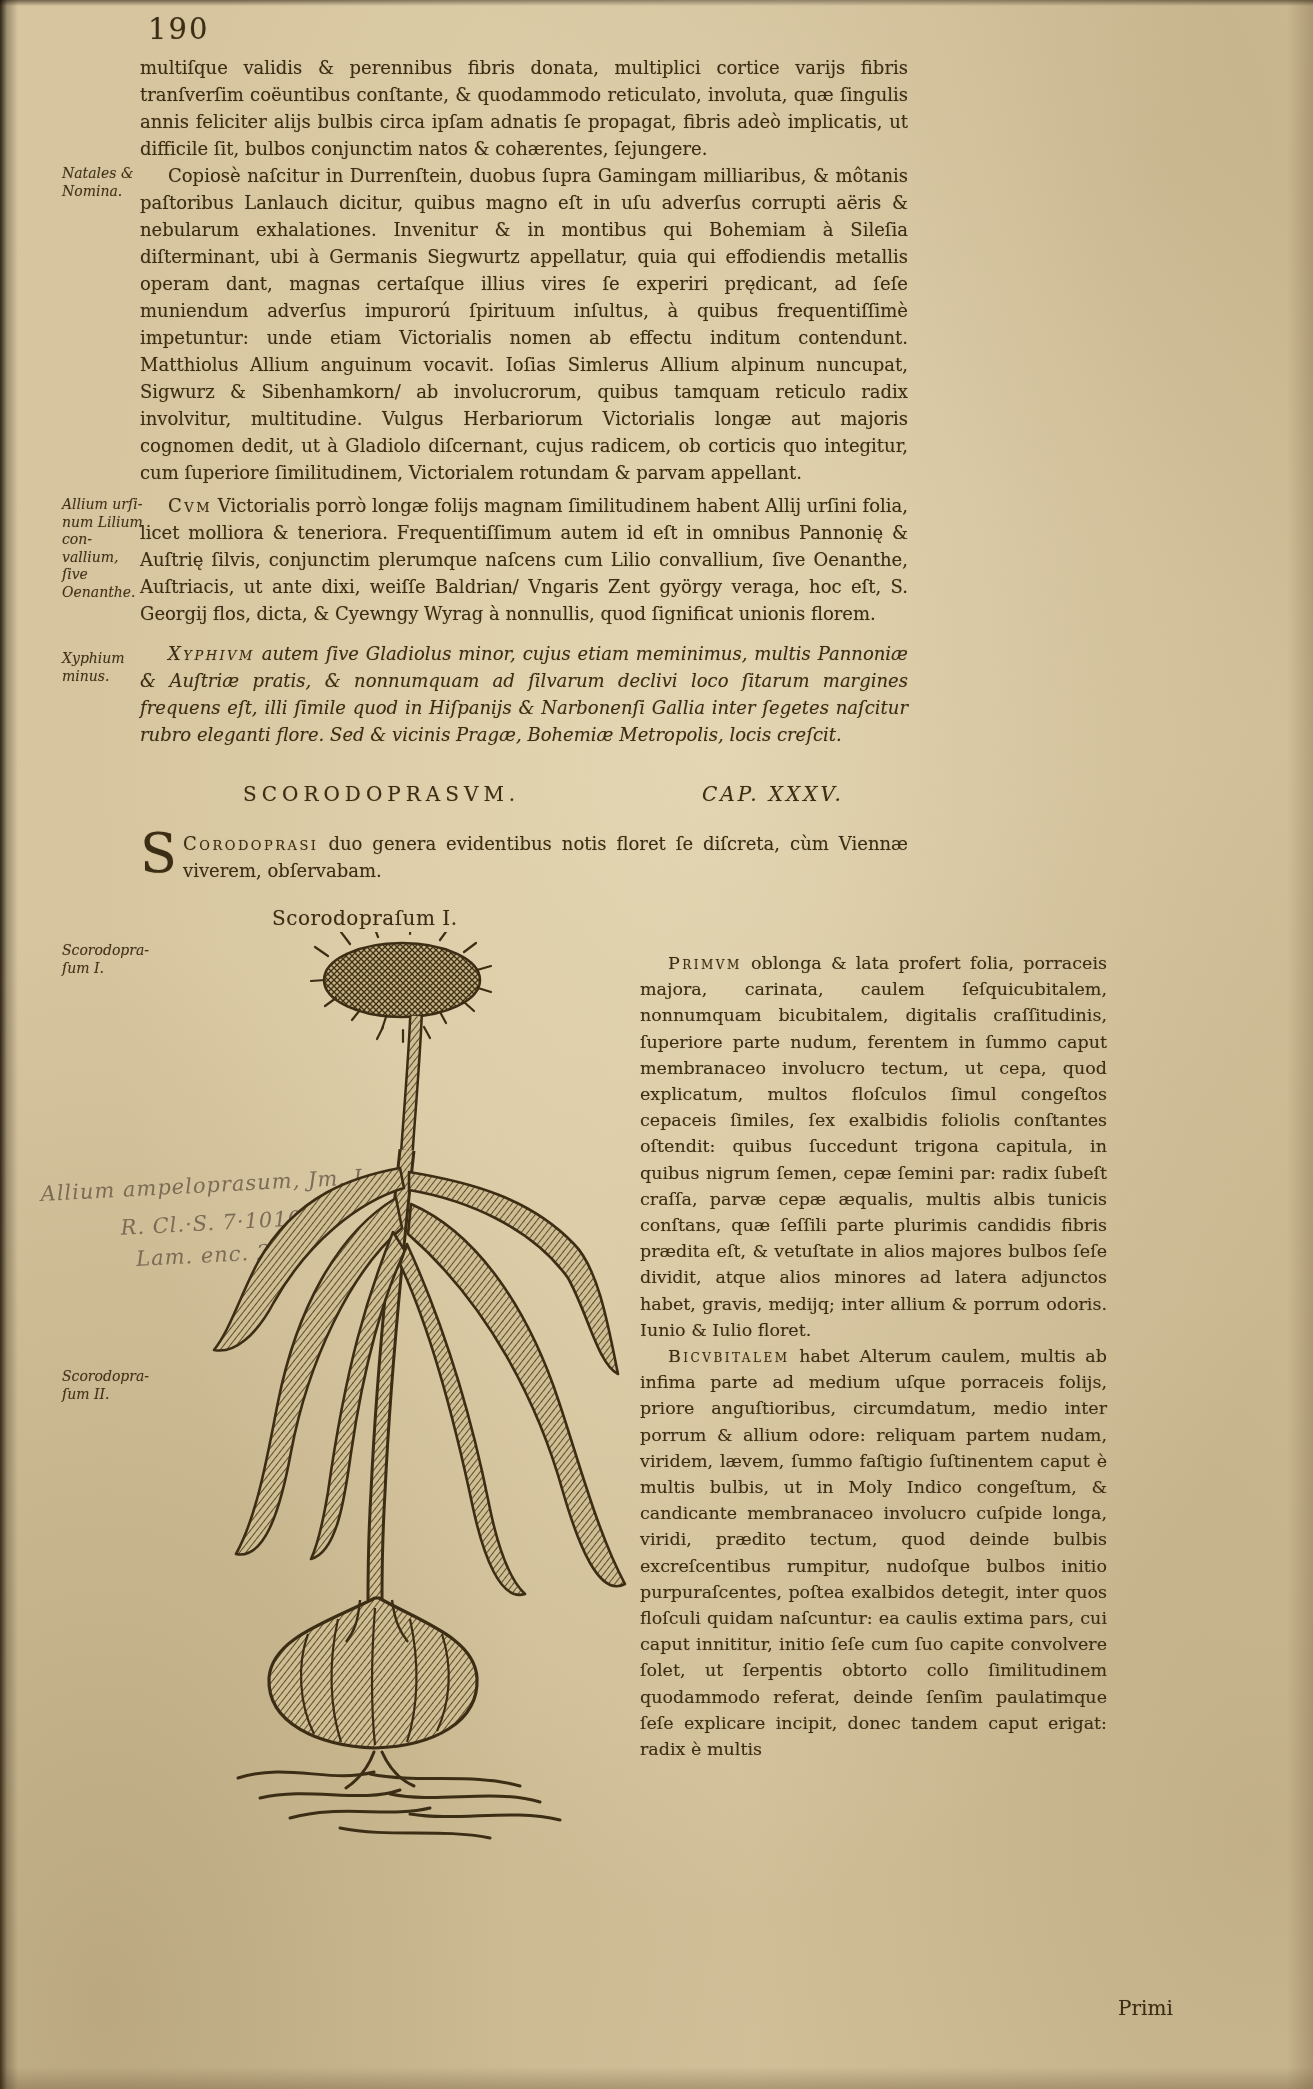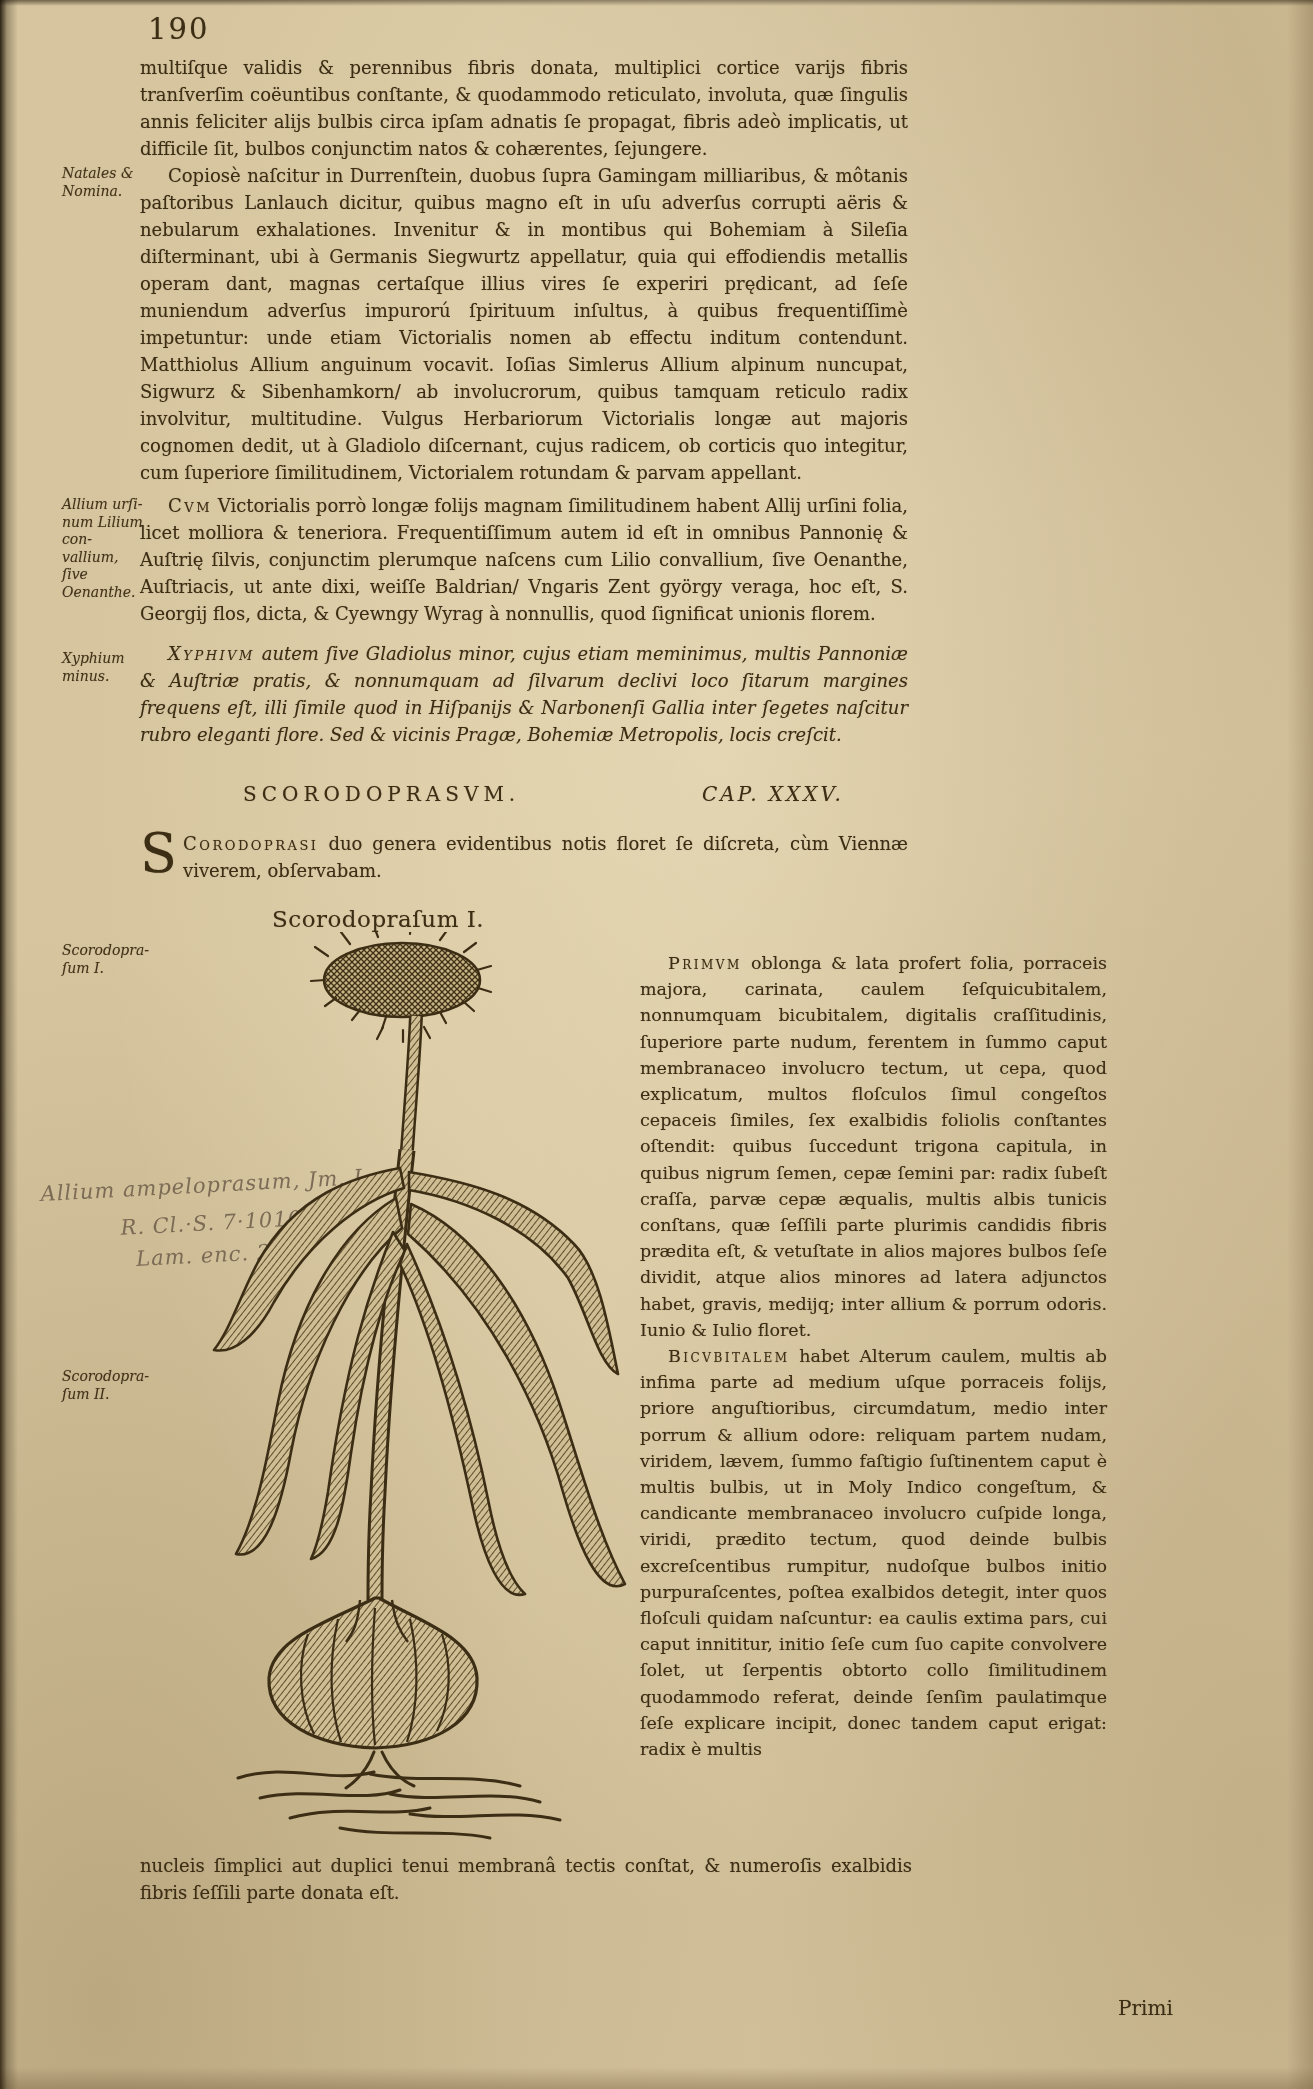--- a/index.html
+++ b/index.html
@@ -34,21 +34,21 @@
     width:86px;font-size:14px;line-height:17.5px;font-style:italic;
     color:#43321a;text-shadow:0 0 1px rgba(70,52,24,0.3);
   }
   .pageno{font-size:29px;letter-spacing:2px;}
   .running-title{width:830px;text-align:center;font-size:29px;letter-spacing:8px;word-spacing:22px;}
   .chap-title{font-size:20px;letter-spacing:5px;}
   .chap-num{font-size:20px;letter-spacing:3px;}
   .dropcap{
     float:left;font-size:54px;line-height:44px;padding:2px 6px 0 0;
   }
-  .fig-caption{font-size:23px;letter-spacing:0.5px;}
+  .fig-caption{font-size:20px;letter-spacing:0.5px;}
   .handwriting{
     font-style:italic;color:#756450;opacity:0.92;
     font-size:21px;transform:rotate(-3deg);transform-origin:left top;
     letter-spacing:1px;
   }
   .hw-line2{margin-left:78px;margin-top:14px;}
   .hw-line3{margin-left:92px;margin-top:8px;}
   .catchword{font-size:20px;}
 </style>
 </head>
@@ -170,18 +170,17 @@
       <path d="M196 820 C190 836 180 848 168 856 M204 820 C212 838 222 848 236 854"></path>
     </g>
   </svg>
 
   <div class="abs col-text just ink" style="left:640px;top:950px;width:467px;">
     <p style="text-indent:28px;"><span class="lead">Primvm</span><span> oblonga &amp; lata profert folia, porraceis majora, carinata, caulem ſeſquicubitalem, nonnumquam bicubitalem, digitalis craſſitudinis, ſuperiore parte nudum, ferentem in ſummo caput membranaceo involucro tectum, ut cepa, quod explicatum, multos floſculos ſimul congeſtos cepaceis ſimiles, ſex exalbidis foliolis conſtantes oſtendit: quibus ſuccedunt trigona capitula, in quibus nigrum ſemen, cepæ ſemini par: radix ſubeſt craſſa, parvæ cepæ æqualis, multis albis tunicis conſtans, quæ ſeſſili parte plurimis candidis fibris prædita eſt, &amp; vetuſtate in alios majores bulbos ſeſe dividit, atque alios minores ad latera adjunctos habet, gravis, medijq; inter allium &amp; porrum odoris. Iunio &amp; Iulio floret.</span></p>
     <p style="text-indent:28px;"><span class="lead">Bicvbitalem</span><span> habet Alterum caulem, multis ab infima parte ad medium uſque porraceis folijs, priore anguſtioribus, circumdatum, medio inter porrum &amp; allium odore: reliquam partem nudam, viridem, lævem, ſummo faſtigio ſuſtinentem caput è multis bulbis, ut in Moly Indico congeſtum, &amp; candicante membranaceo involucro cuſpide longa, viridi, prædito tectum, quod deinde bulbis excreſcentibus rumpitur, nudoſque bulbos initio purpuraſcentes, poſtea exalbidos detegit, inter quos floſculi quidam naſcuntur: ea caulis extima pars, cui caput innititur, initio ſeſe cum ſuo capite convolvere ſolet, ut ſerpentis obtorto collo ſimilitudinem quodammodo referat, deinde ſenſim paulatimque ſeſe explicare incipit, donec tandem caput erigat: radix è multis</span></p>
   </div>
 
   <div class="abs body-text just ink" style="left:140px;top:1852px;width:772px;">
-    <p>nucleis ſimplici aut duplici tenui membranâ tectis conſtat, &amp; numeroſis exalbidis fibris ſeſſili parte donata eſt.</p>
   </div>
 
   <div class="abs catchword ink" style="left:1118px;top:1996px;">Primi</div>
 
 </div>
 
 </body></html>

